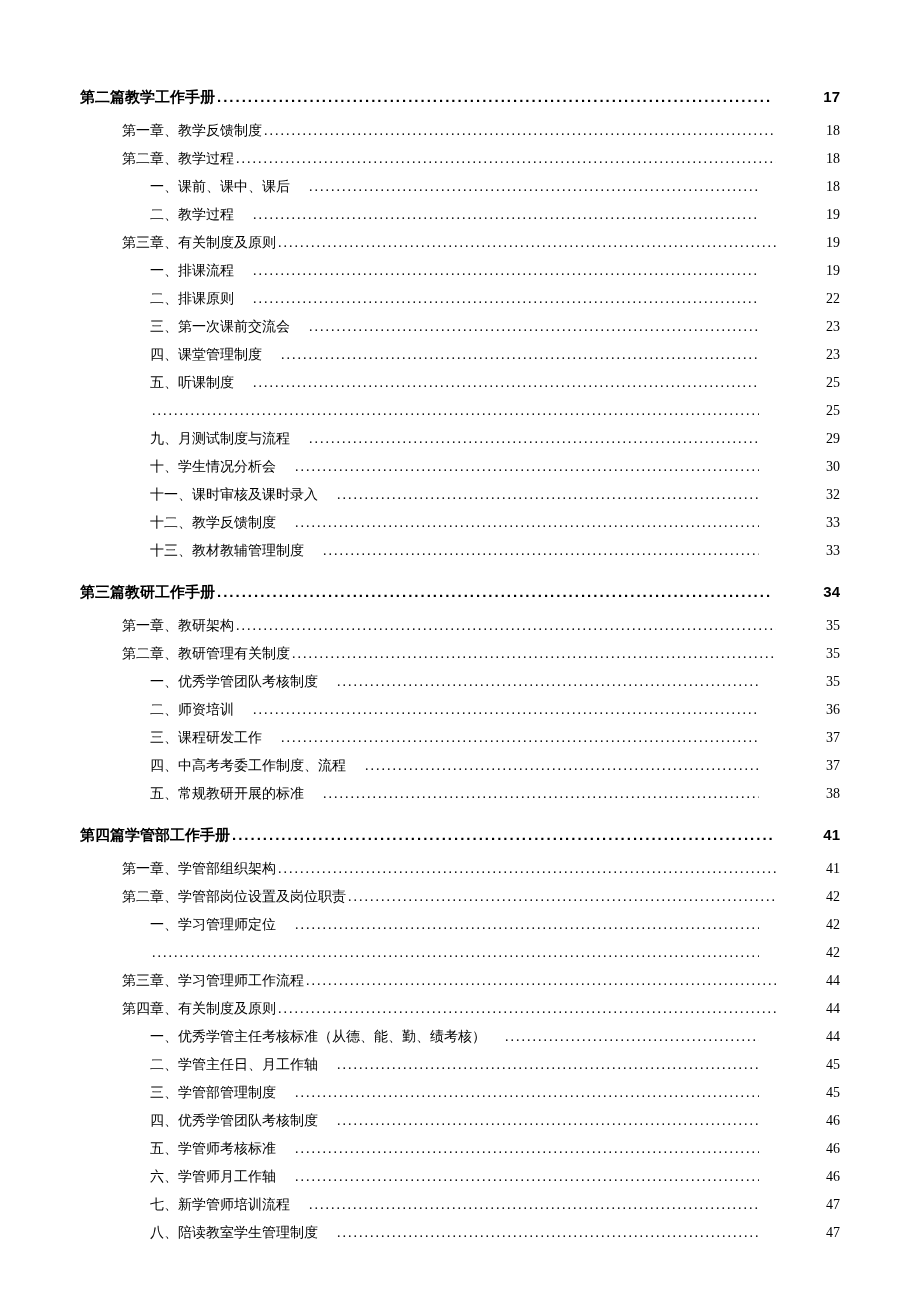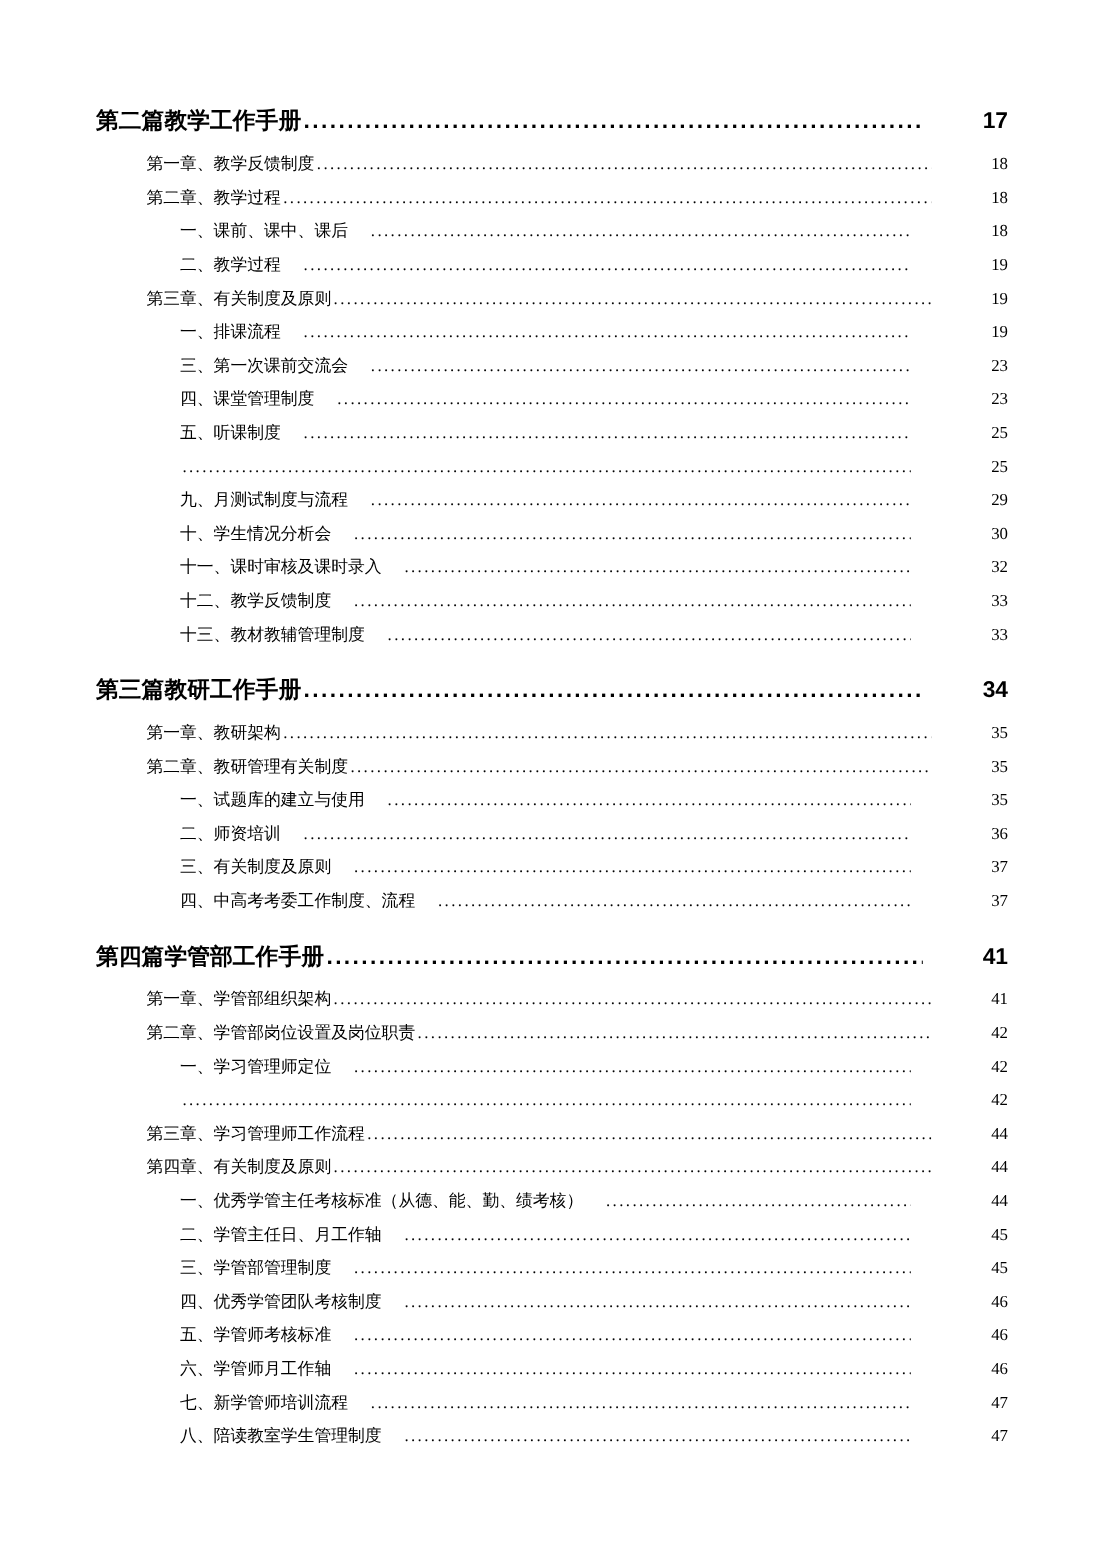--- a/index.html
+++ b/index.html
@@ -30,21 +30,21 @@
     .toc-dots::before {
       content: ".................................................................................................................................................................................................................................................";
     }
     .toc-page {
       flex: 0 0 auto;
       margin-left: 48px;
     }
     .level1 {
       font-family: "SimHei", "黑体", sans-serif;
       font-weight: bold;
-      font-size: 19px;
+      font-size: 15px;
       margin-top: 18px;
       margin-bottom: 10px;
     }
     .level2 {
       font-size: 14px;
       margin-left: 42px;
       line-height: 2.0;
     }
     .level3 {
       font-size: 14px;
@@ -89,20 +89,25 @@
       <span class="toc-label">第三章、有关制度及原则</span>
       <span class="toc-dots"></span>
       <span class="toc-page">19</span>
     </div>
     <div class="toc-row level3">
       <span class="toc-label">一、排课流程</span>
       <span class="toc-dots"></span>
       <span class="toc-page">19</span>
     </div>
     <div class="toc-row level3">
+      <span class="toc-label">二、排课原则</span>
+      <span class="toc-dots"></span>
+      <span class="toc-page">22</span>
+    </div>
+    <div class="toc-row level3">
       <span class="toc-label">三、第一次课前交流会</span>
       <span class="toc-dots"></span>
       <span class="toc-page">23</span>
     </div>
     <div class="toc-row level3">
       <span class="toc-label">四、课堂管理制度</span>
       <span class="toc-dots"></span>
       <span class="toc-page">23</span>
     </div>
     <div class="toc-row level3">
@@ -148,38 +153,43 @@
       <span class="toc-label">第一章、教研架构</span>
       <span class="toc-dots"></span>
       <span class="toc-page">35</span>
     </div>
     <div class="toc-row level2">
       <span class="toc-label">第二章、教研管理有关制度</span>
       <span class="toc-dots"></span>
       <span class="toc-page">35</span>
     </div>
     <div class="toc-row level3">
-      <span class="toc-label">一、试题库的建立与使用</span>
+      <span class="toc-label">一、优秀学管团队考核制度</span>
       <span class="toc-dots"></span>
       <span class="toc-page">35</span>
     </div>
     <div class="toc-row level3">
       <span class="toc-label">二、师资培训</span>
       <span class="toc-dots"></span>
       <span class="toc-page">36</span>
     </div>
     <div class="toc-row level3">
-      <span class="toc-label">三、有关制度及原则</span>
+      <span class="toc-label">三、课程研发工作</span>
       <span class="toc-dots"></span>
       <span class="toc-page">37</span>
     </div>
     <div class="toc-row level3">
       <span class="toc-label">四、中高考考委工作制度、流程</span>
       <span class="toc-dots"></span>
       <span class="toc-page">37</span>
+    </div>
+    <div class="toc-row level3">
+      <span class="toc-label">五、常规教研开展的标准</span>
+      <span class="toc-dots"></span>
+      <span class="toc-page">38</span>
     </div>
     <div class="toc-row level1">
       <span class="toc-label">第四篇学管部工作手册</span>
       <span class="toc-dots"></span>
       <span class="toc-page">41</span>
     </div>
     <div class="toc-row level2">
       <span class="toc-label">第一章、学管部组织架构</span>
       <span class="toc-dots"></span>
       <span class="toc-page">41</span>

